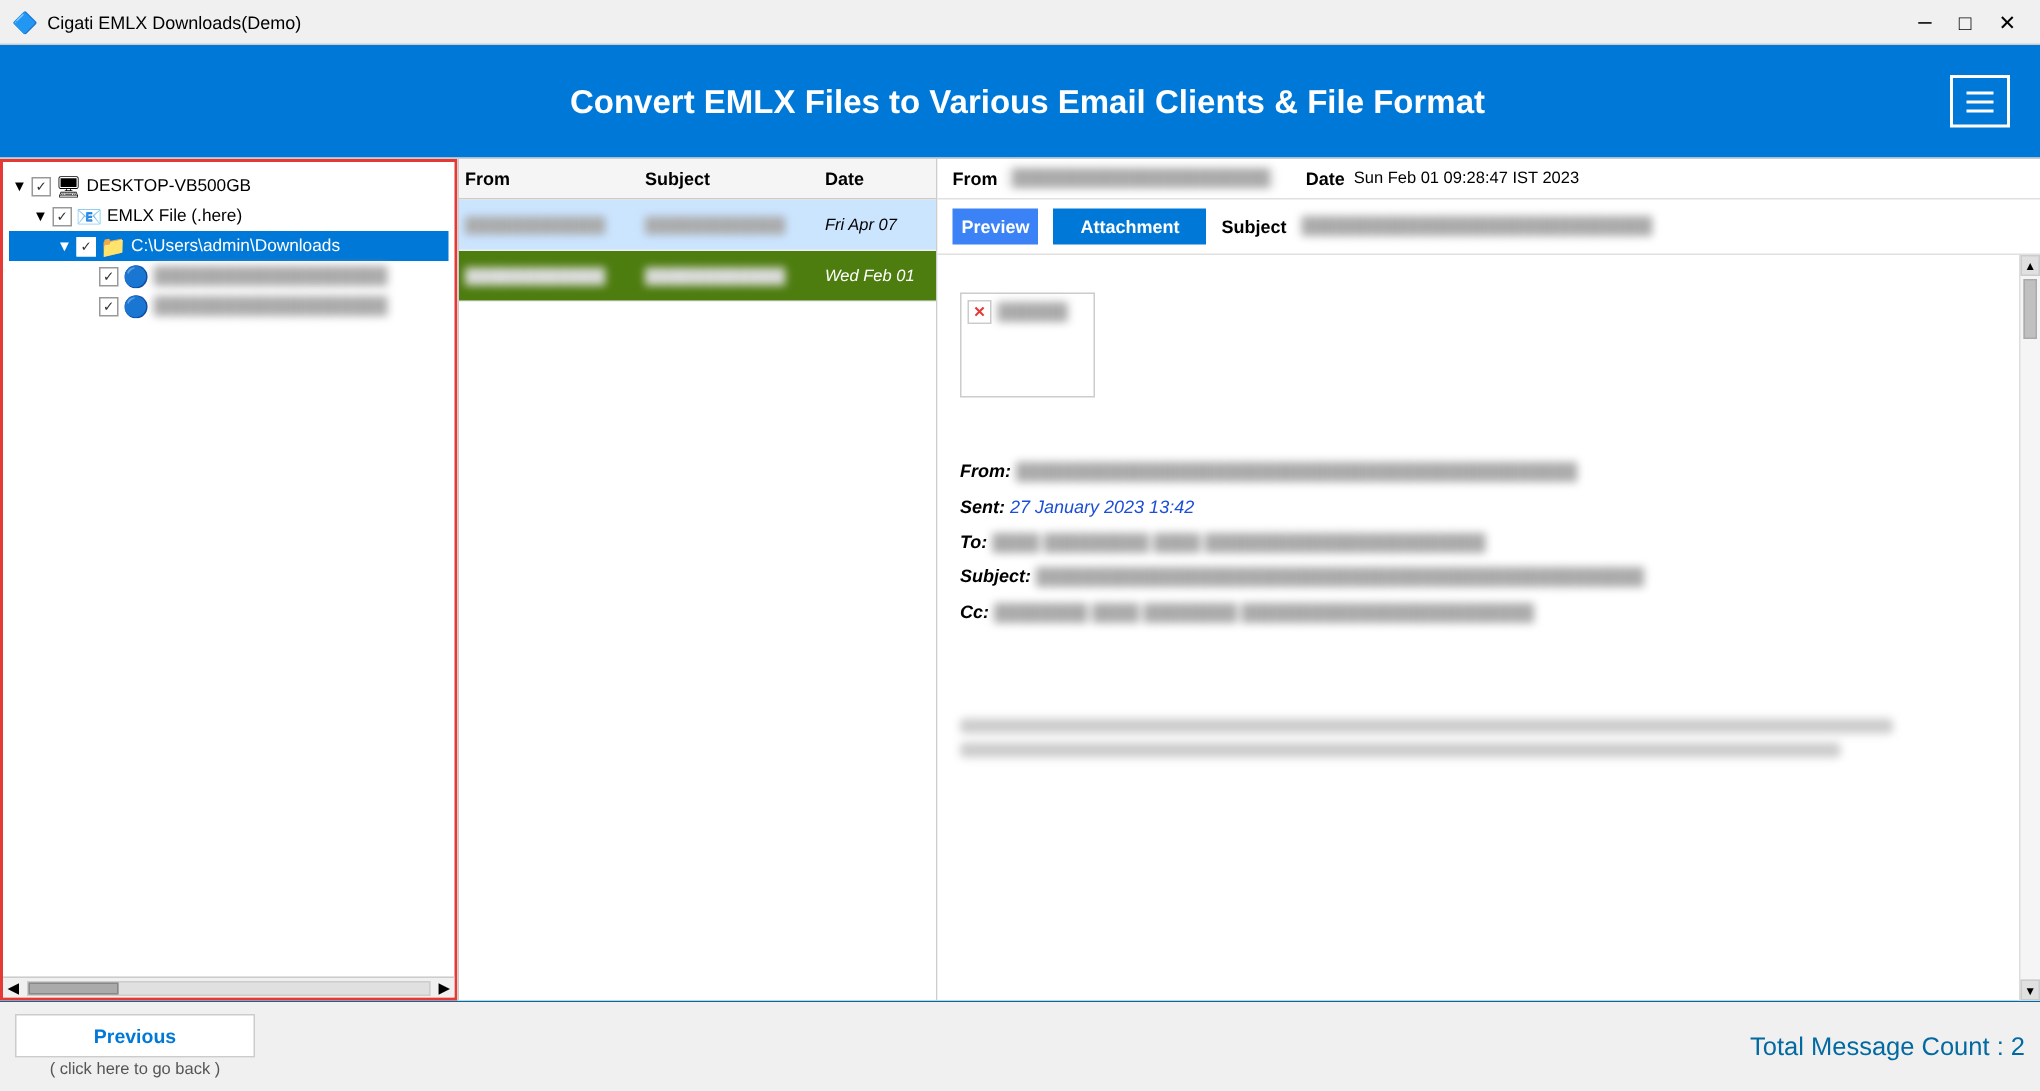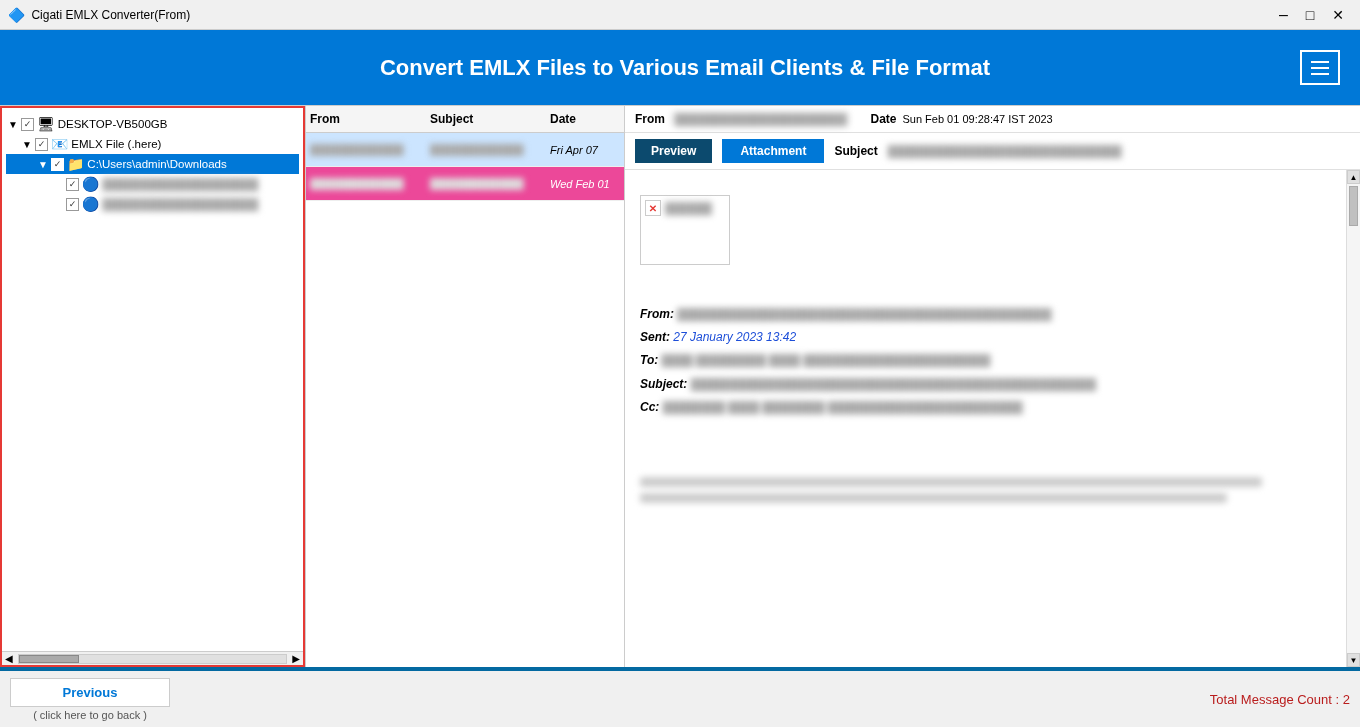--- a/index.html
+++ b/index.html
@@ -133,21 +133,21 @@
     .email-row {
       display: grid;
       grid-template-columns: 120px 120px 80px 60px;
       padding: 0 4px;
       height: 34px;
       align-items: center;
       border-bottom: 1px solid #eee;
       cursor: pointer;
     }
     .email-row:nth-child(1) { background: #cce5ff; }
-    .email-row:nth-child(2) { background: #ec4899; color: white; }
+    .email-row:nth-child(2) { background: #4d7c0f; color: white; }
     .email-row .cell { font-size: 11px; overflow: hidden; text-overflow: ellipsis; white-space: nowrap; font-style: italic; }
 
     
     .right-panel {
       flex: 1;
       background: white;
       display: flex;
       flex-direction: column;
     }
     .email-meta-bar {
@@ -162,24 +162,24 @@
     .meta-value { font-size: 11px; color: #888; background: #f0f0f0; padding: 1px 4px; min-width: 120px; }
     .meta-date { font-size: 11px; }
     .action-bar {
       display: flex;
       align-items: center;
       padding: 6px 10px;
       border-bottom: 1px solid #e0e0e0;
       gap: 10px;
     }
     .btn-preview {
-      background: #0c4a6e;
+      background: #3b82f6;
       color: white;
       border: none;
-      padding: 5px 16px;
+      padding: 5px 6px;
       cursor: pointer;
       font-size: 12px;
       font-weight: bold;
     }
     .btn-attachment {
       background: #0078d7;
       color: white;
       border: none;
       padding: 5px 18px;
       cursor: pointer;
@@ -227,40 +227,40 @@
 
     
     .email-body::-webkit-scrollbar { width: 14px; }
     .email-body::-webkit-scrollbar-track { background: #f0f0f0; }
     .email-body::-webkit-scrollbar-thumb { background: #c0c0c0; border: 1px solid #aaa; }
 
     
     .bottom-bar {
       height: 60px;
       background: #f0f0f0;
-      border-top: 4px solid #0369a1;
+      border-top: 1px solid #0369a1;
       display: flex;
       align-items: center;
       justify-content: space-between;
       padding: 0 10px;
     }
     .nav-section { display: flex; flex-direction: column; align-items: center; gap: 2px; }
     .btn-nav {
       background: white;
       border: 1px solid #ccc;
       color: #0078d7;
       padding: 6px 0;
       cursor: pointer;
       font-size: 13px;
       font-weight: bold;
       width: 160px;
       text-align: center;
     }
     .nav-hint { font-size: 11px; color: #555; }
-    .message-count { font-size: 13px; color: #b91c1c; }
+    .message-count { font-size: 17px; color: #0369a1; }
 
     
     .blurred { filter: blur(3px); color: #aaa; font-size: 11px; }
 
     
     .right-scrollbar {
       width: 14px;
       background: #f5f5f5;
       border-left: 1px solid #ddd;
       display: flex;
@@ -282,21 +282,21 @@
       border: 1px solid #aaa;
       margin: 2px;
     }
   </style>
 </head>
 <body>
 
 <div class="title-bar">
   <div class="title-bar-left">
     <span style="font-size:14px;">🔷</span>
-    <span>Cigati EMLX Converter(From)</span>
+    <span>Cigati EMLX Downloads(Demo)</span>
   </div>
   <div class="title-bar-controls">
     <button style="font-size:16px;">–</button>
     <button style="font-size:14px;">□</button>
     <button style="font-size:14px;">✕</button>
   </div>
 </div>
 
 <div class="app-header">
   <div style="width:50px;"></div>

